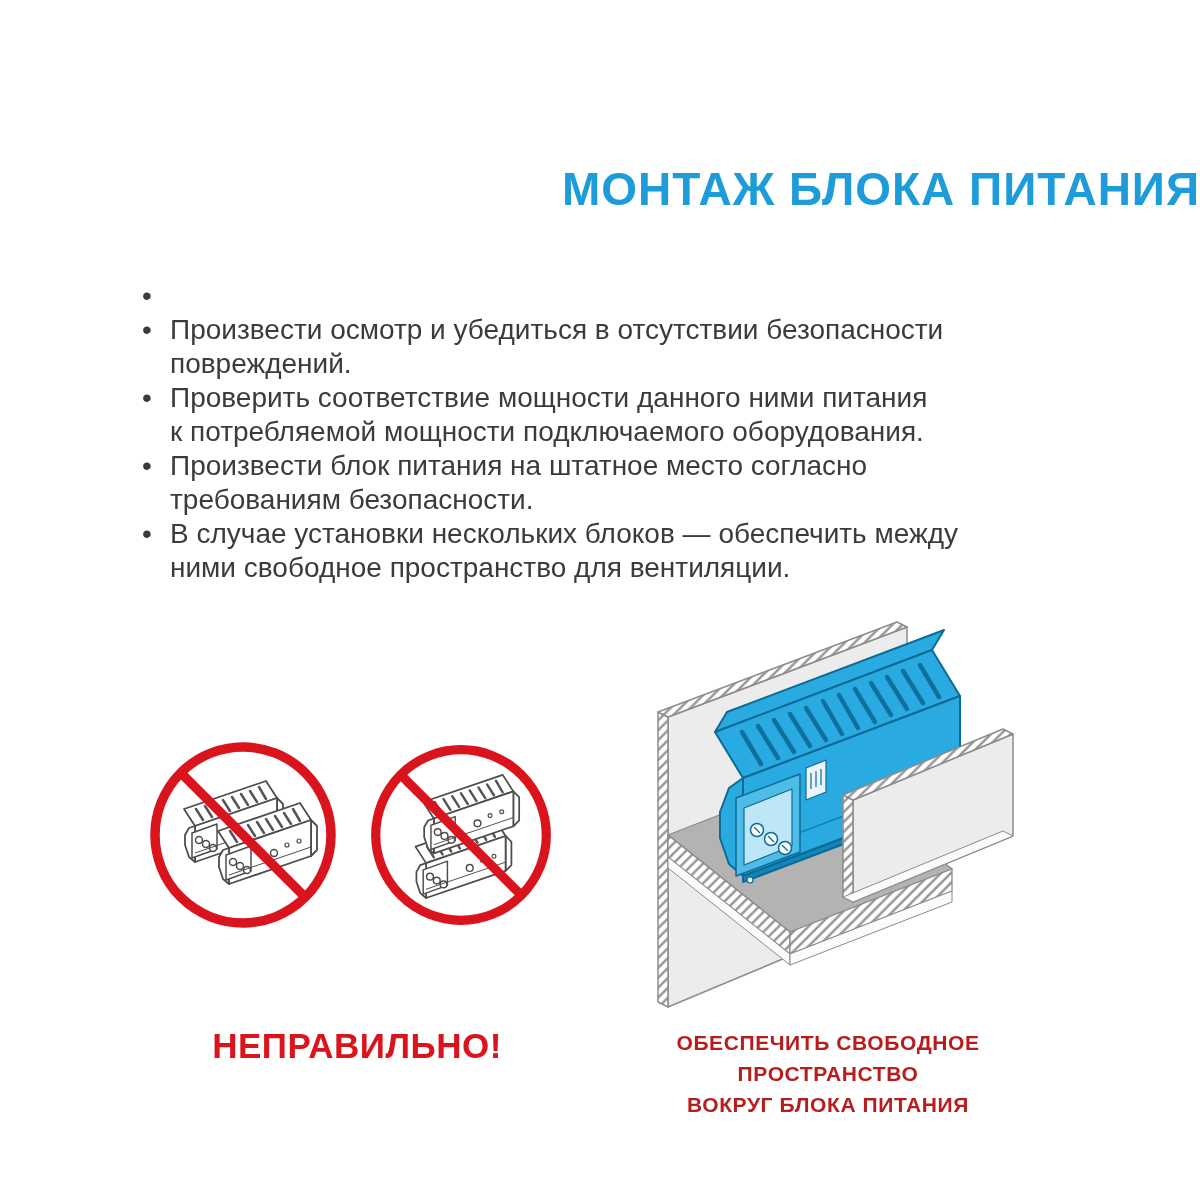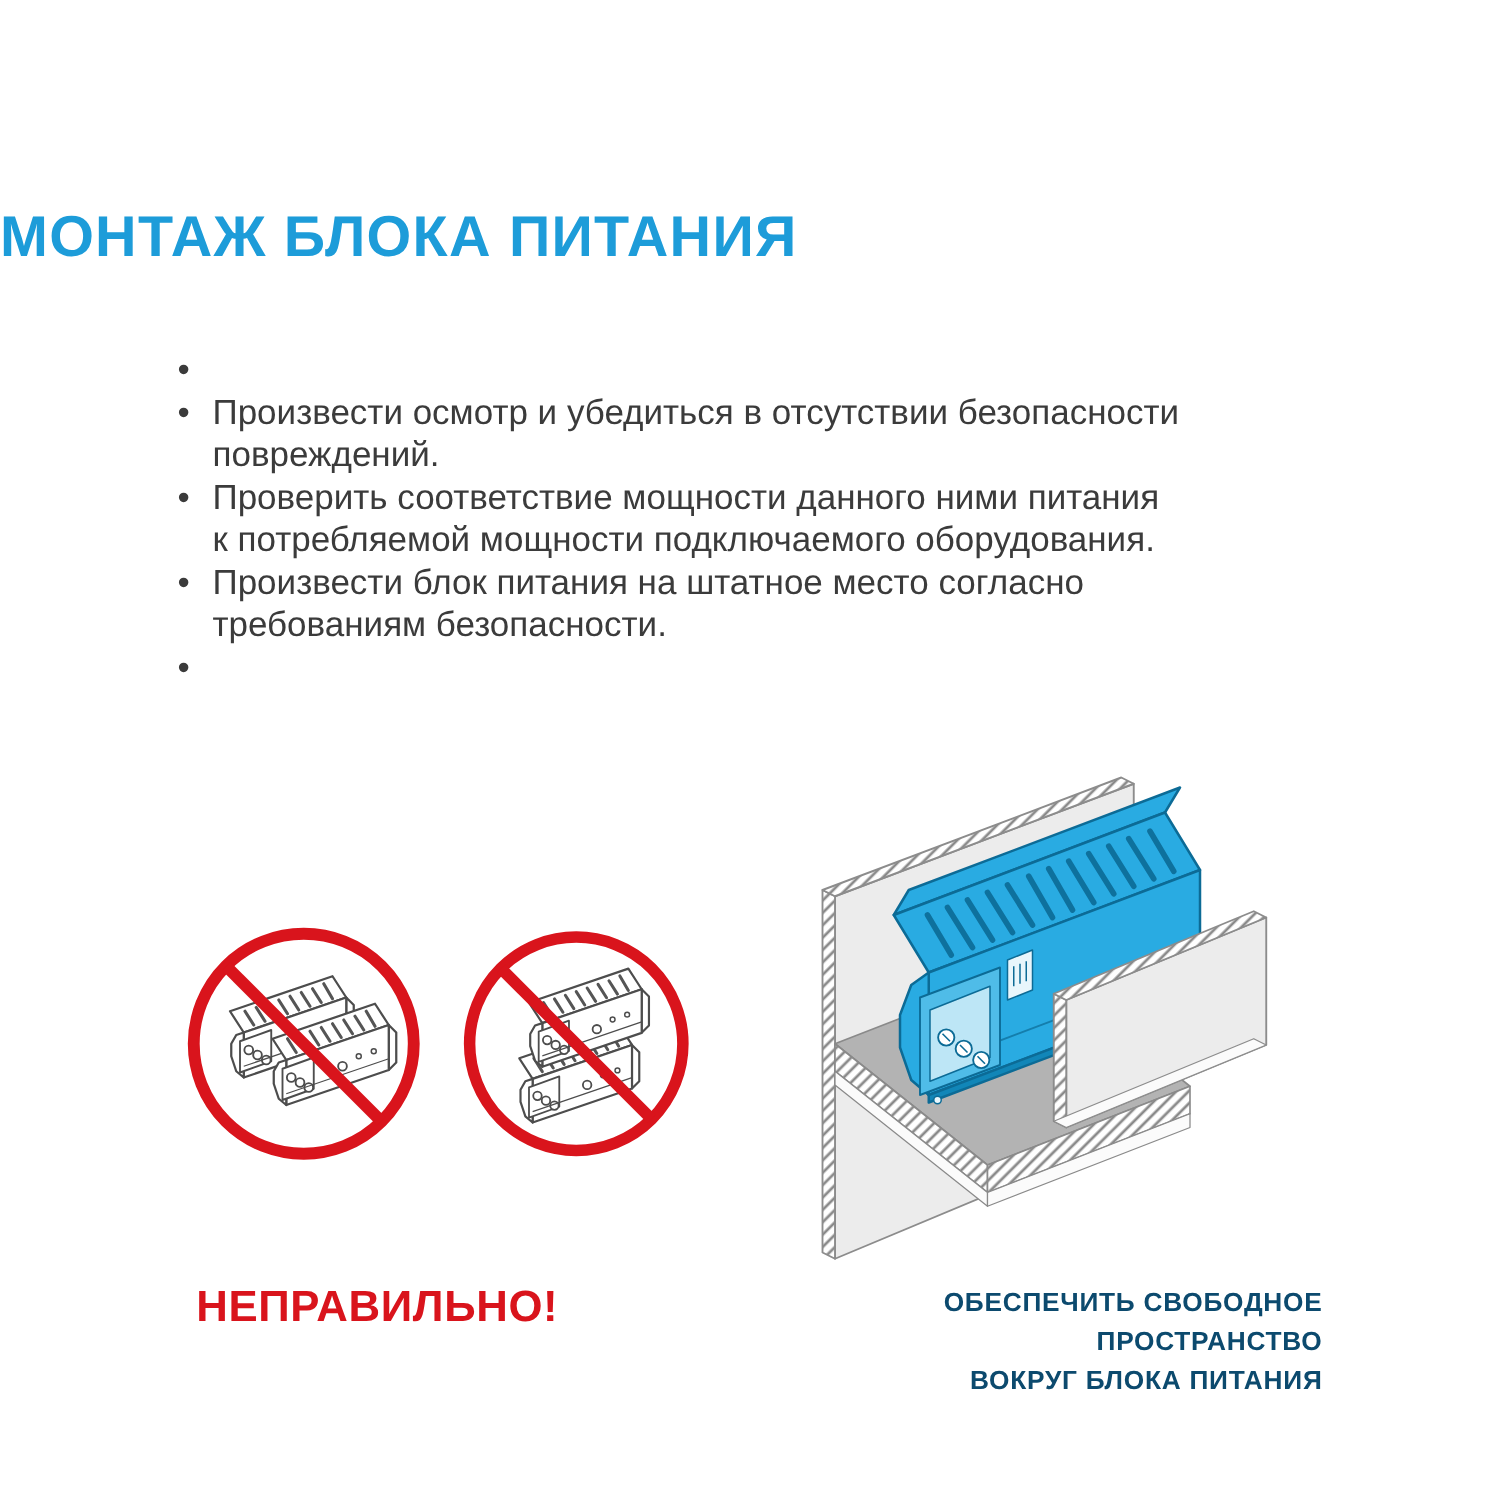--- a/index.html
+++ b/index.html
@@ -1,46 +1,46 @@
 <!DOCTYPE html>
 <html><head>
 <meta charset="utf-8">
 <style>
   html,body{margin:0;padding:0;background:#ffffff;}
   .page{
     position:relative;width:1200px;height:1200px;background:#ffffff;overflow:hidden;
     font-family:"Liberation Sans", sans-serif;
   }
   .title{
-    position:absolute;top:162px;left:0;width:1200px;text-align:left;
+    position:absolute;top:162px;left:0;width:1200px;text-align:right;
     font-size:46px;font-weight:800;letter-spacing:1px;color:#1d9cd9;
     margin:0;
   }
   .instructions{
     position:absolute;left:142px;top:279px;width:950px;
     list-style:none;margin:0;padding:0;
   }
   .instructions li{
     display:flex;align-items:flex-start;
     font-size:28px;line-height:34px;color:#3b3b3b;font-weight:400;
   }
   .instructions .dot{
     flex:none;width:28px;color:#3b3b3b;
   }
   .instructions .itext{
     white-space:pre-line;
   }
   .fig{position:absolute;}
   .wrong-label{
-    position:absolute;left:157px;top:1026px;width:400px;text-align:left;
+    position:absolute;left:157px;top:1026px;width:400px;text-align:center;
     font-size:35px;font-weight:800;color:#d9141c;letter-spacing:0.5px;
   }
   .right-caption{
-    position:absolute;left:598px;top:1027px;width:460px;text-align:right;
-    font-size:21px;line-height:31px;font-weight:700;color:#0c4a6e;
+    position:absolute;left:598px;top:1027px;width:460px;text-align:center;
+    font-size:21px;line-height:31px;font-weight:700;color:#b91c1c;
     letter-spacing:0.6px;white-space:pre-line;
   }
 </style>
 </head>
 <body>
 
 <div class="page">
 
   <h1 class="title">МОНТАЖ БЛОКА ПИТАНИЯ</h1>
 
@@ -58,20 +58,22 @@
       <span class="itext">Проверить соответствие мощности данного ними питания
 к потребляемой мощности подключаемого оборудования.</span>
     </li>
     <li>
       <span class="dot">•</span>
       <span class="itext">Произвести блок питания на штатное место согласно
 требованиям безопасности.</span>
     </li>
     <li>
       <span class="dot">•</span>
+      <span class="itext">В случае установки нескольких блоков — обеспечить между
+ними свободное пространство для вентиляции.</span>
     </li>
   </ul>
 
   <svg class="fig" style="left:145px;top:737px" width="196" height="196" viewBox="0 0 196 196">
     <defs>
       <g id="psuL" stroke="#4d4d4d" stroke-width="1.8" fill="#ffffff" stroke-linejoin="round">
         <polygon points="30,45 112,17 101,0 19,28"></polygon>
         <polygon points="112,17 118,23 118,47 112,53"></polygon>
         <polygon points="30,45 112,17 112,53 30,81"></polygon>
         <polygon points="30,45 24,47 20,54 20,64 24,76 30,81"></polygon>

